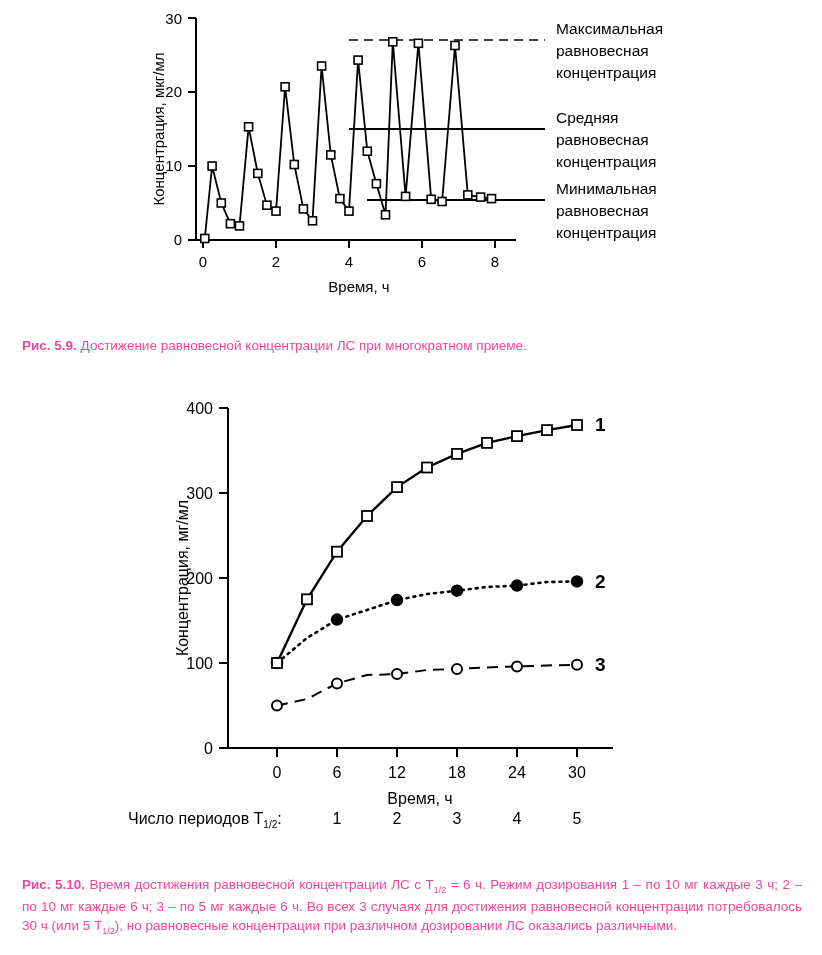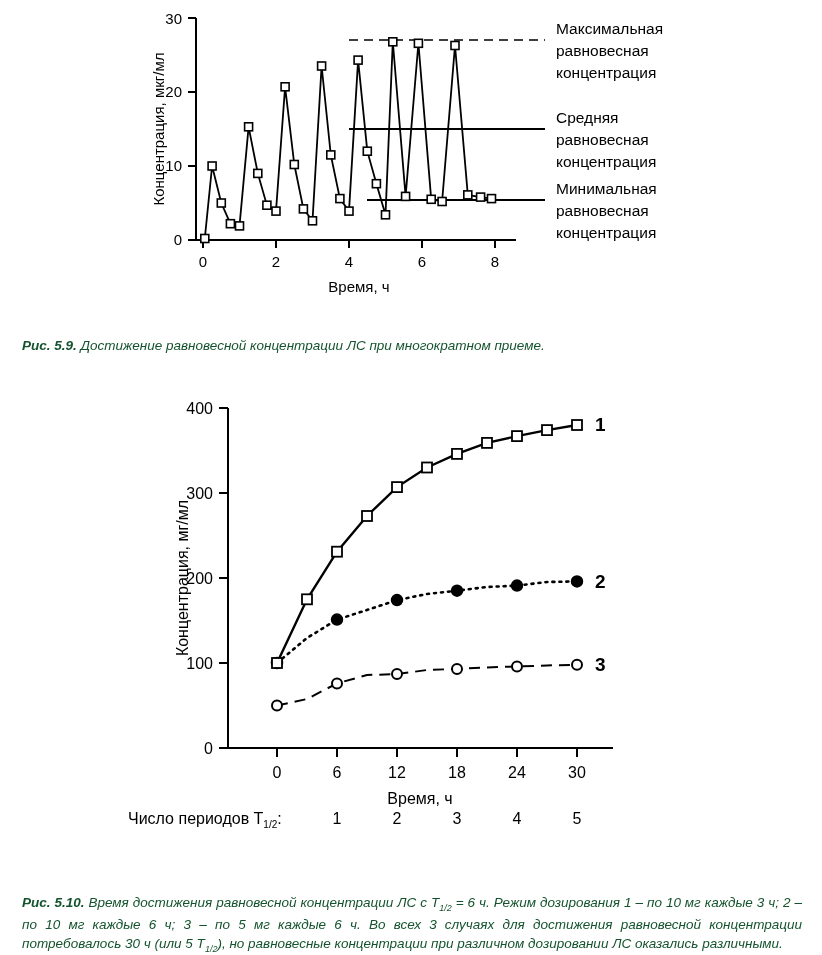--- a/index.html
+++ b/index.html
@@ -28,23 +28,22 @@
     top: 0;
     width: 822px;
     height: 320px;
   }
   #fig1-svg { display: block; }
 
   .caption {
     position: absolute;
     font-size: 13.5px;
     line-height: 1.45;
-    color: #14532d;
+    color: #ec4899;
     text-align: justify;
-    font-style: italic;
   }
   .caption b { font-weight: bold; }
 
   #cap1 {
     left: 22px;
     top: 336px;
     width: 780px;
   }
 
   
@@ -52,21 +51,21 @@
     position: absolute;
     left: 0;
     top: 380px;
     width: 822px;
     height: 450px;
   }
   #fig2-svg { display: block; }
 
   #cap2 {
     left: 22px;
-    top: 893px;
+    top: 875px;
     width: 780px;
   }
   .sub { font-size: 9px; vertical-align: sub; }
 </style>
 </head>
 <body>
 
 <div class="page">
 
   <div id="fig1">

